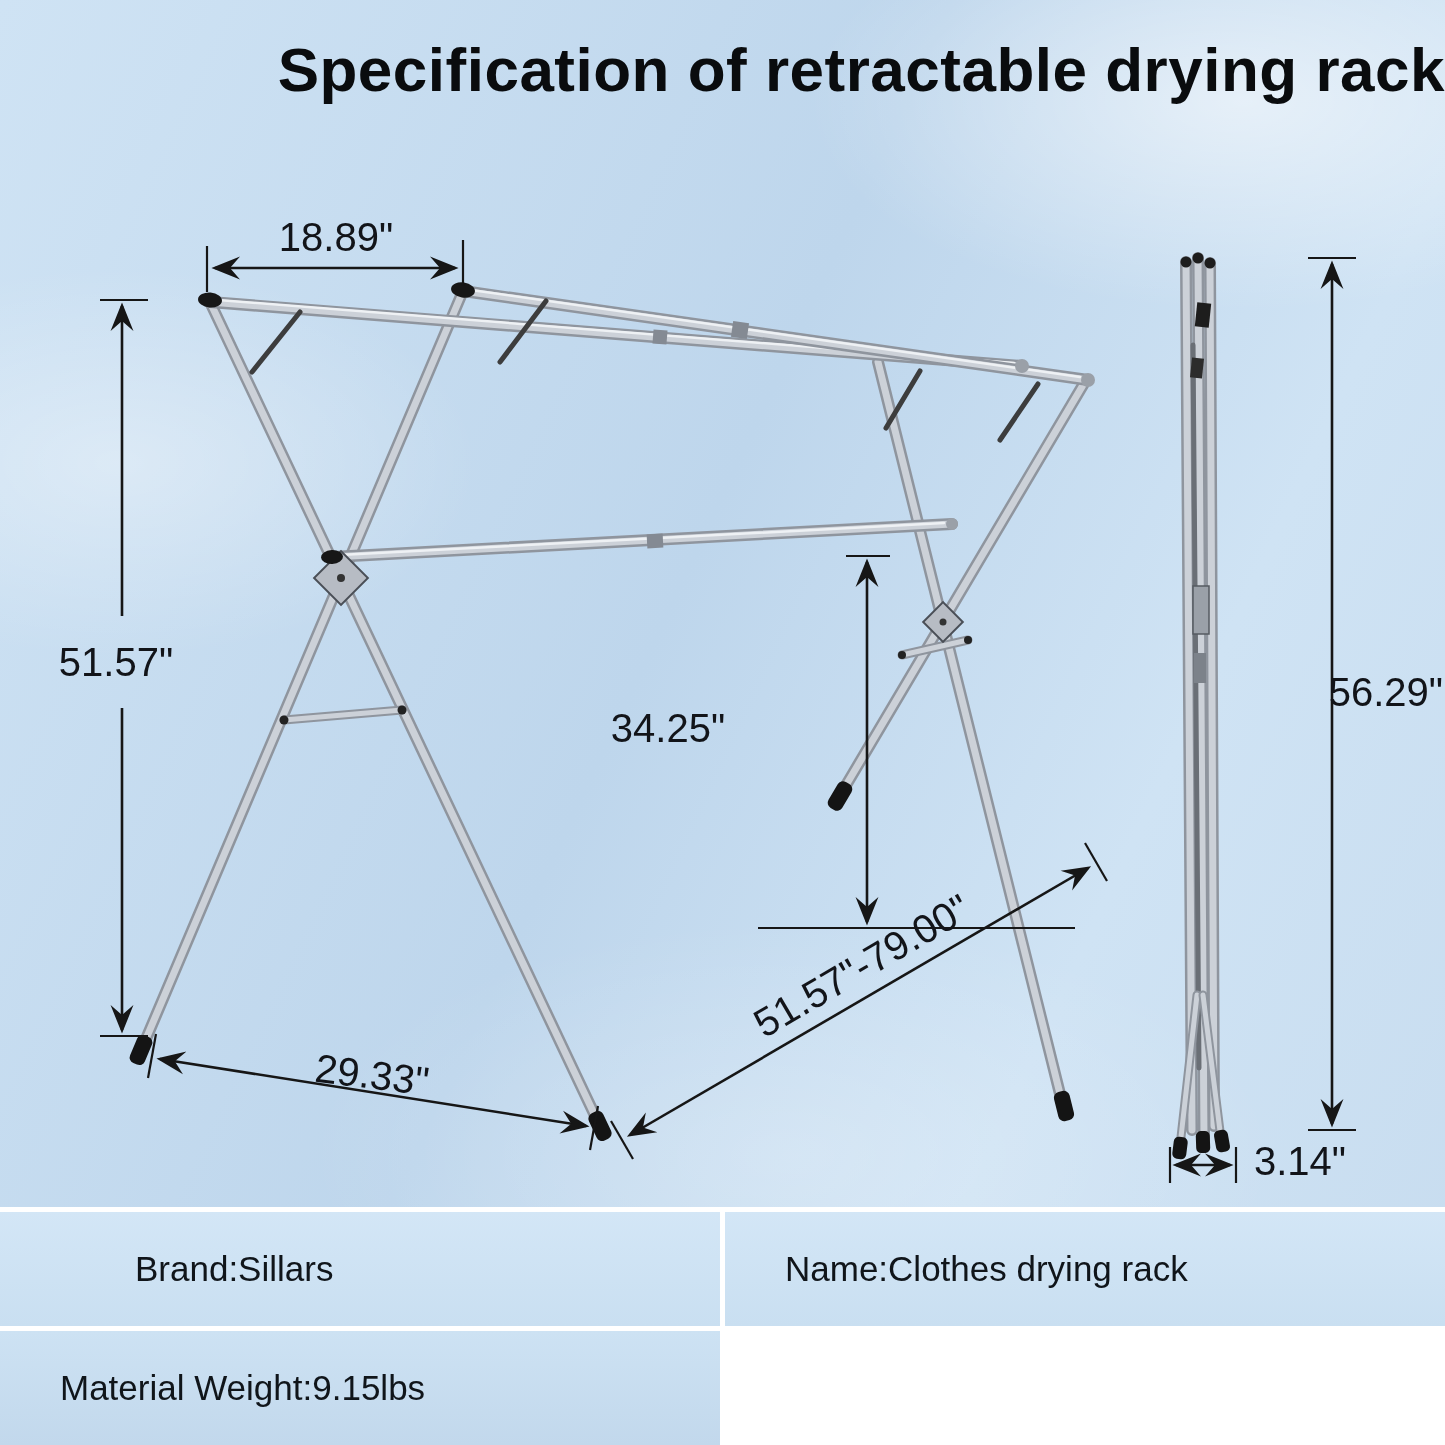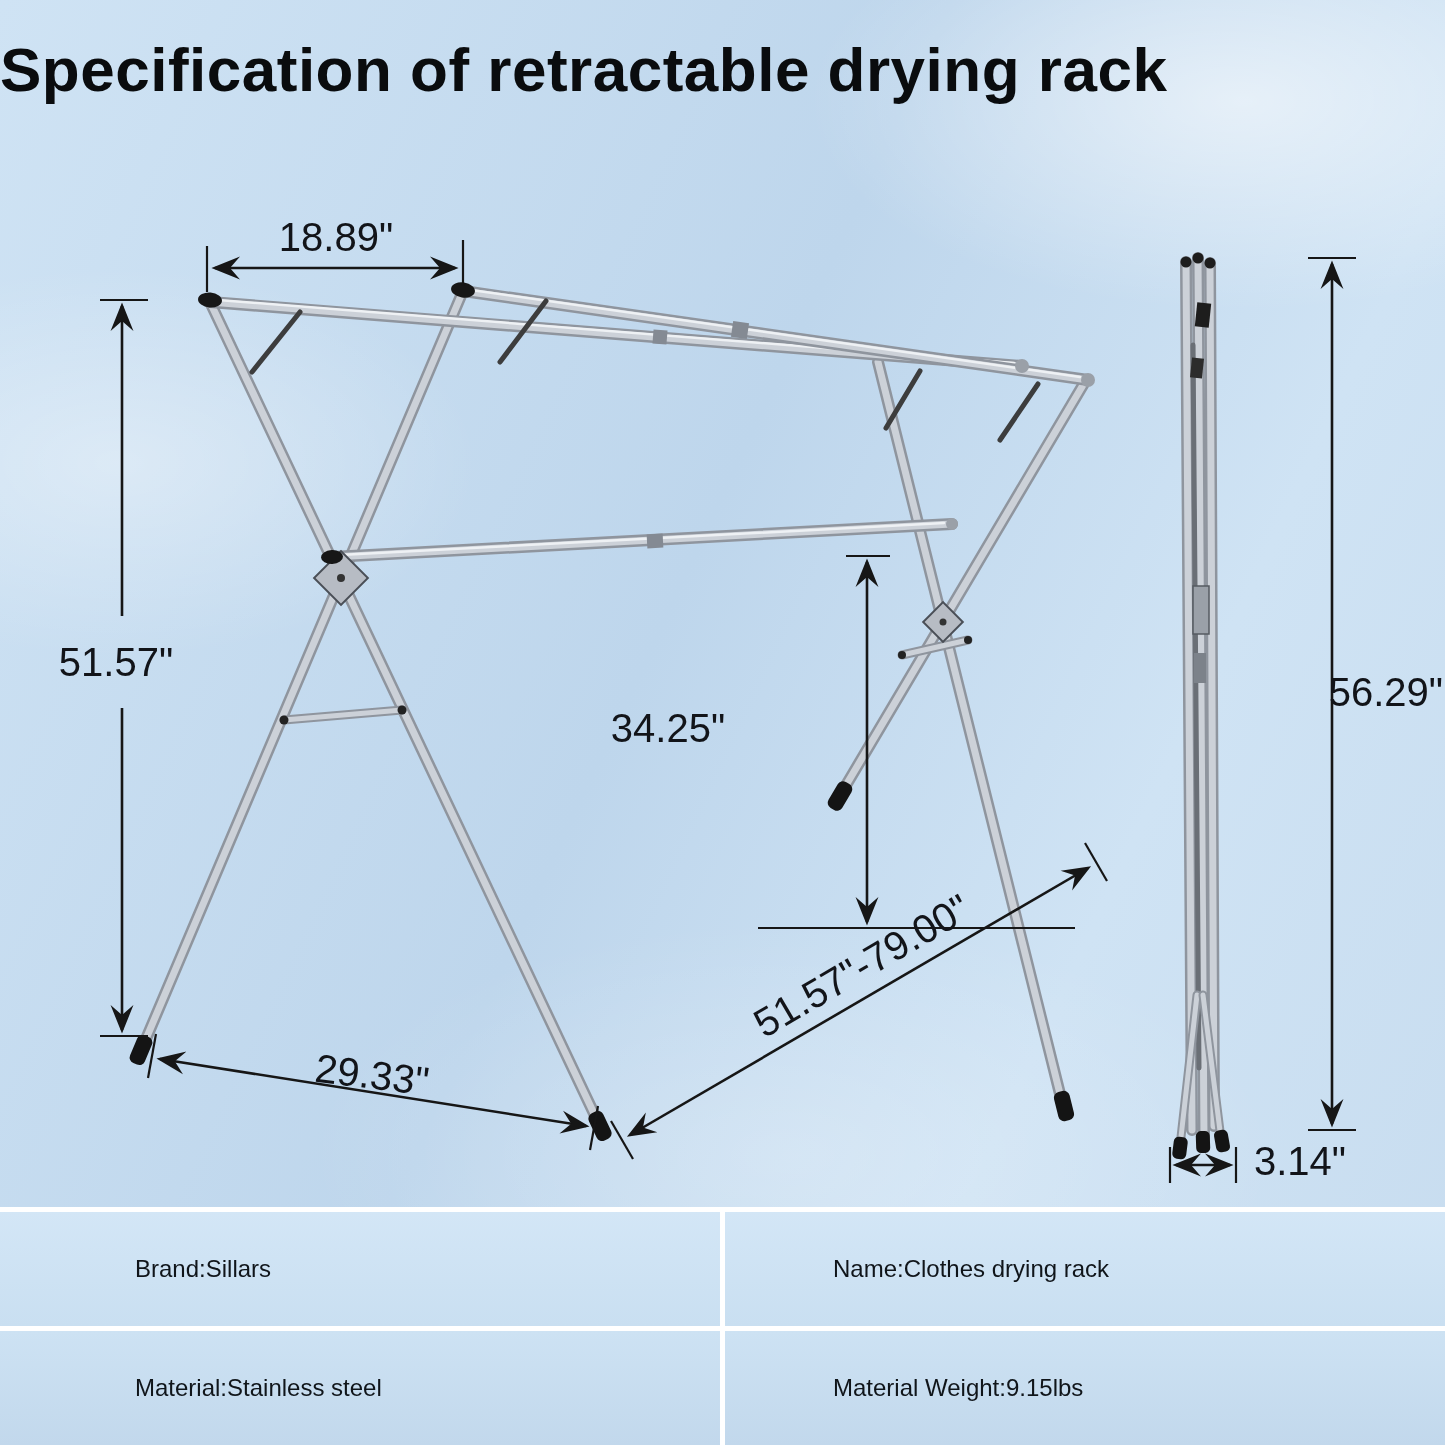--- a/index.html
+++ b/index.html
@@ -9,21 +9,21 @@
     overflow:hidden;
     font-family:"Liberation Sans","DejaVu Sans",sans-serif;
     background:
       radial-gradient(ellipse 620px 300px at 86% 7%, rgba(255,255,255,.55), rgba(255,255,255,0) 70%),
       radial-gradient(ellipse 520px 280px at 8% 32%, rgba(255,255,255,.35), rgba(255,255,255,0) 70%),
       radial-gradient(ellipse 700px 340px at 55% 80%, rgba(255,255,255,.22), rgba(255,255,255,0) 70%),
       linear-gradient(115deg,#cfe3f4,#bed6ec 45%,#cfe3f4 72%,#c7dcef);
   }
   .title{
     position:absolute;top:34px;left:0;right:0;margin:0;
-    text-align:left;
+    text-align:right;
     font-size:62px;font-weight:700;letter-spacing:.5px;
     color:#0a0c0e;
   }
   svg.drawing{position:absolute;left:0;top:0;width:1445px;height:1445px;}
   .tube-o{stroke:#8f959e;stroke-width:12;stroke-linecap:round;fill:none;}
   .tube-i{stroke:#ccd1d8;stroke-width:7;stroke-linecap:round;fill:none;}
   .tube-hl{stroke:#eef1f4;stroke-width:2.5;stroke-linecap:round;fill:none;}
   .tube-o2{stroke:#8f959e;stroke-width:9;stroke-linecap:round;fill:none;}
   .tube-i2{stroke:#ccd1d8;stroke-width:5;stroke-linecap:round;fill:none;}
   .strut{stroke:#3d3d3d;stroke-width:5;stroke-linecap:round;}
@@ -36,26 +36,26 @@
     font-size:40px;color:#121419;white-space:nowrap;
   }
   .spec-table{
     position:absolute;left:0;right:0;bottom:0;height:238px;
     box-sizing:border-box;border-top:5px solid #fff;
     display:grid;grid-template-columns:1fr 1fr;grid-template-rows:1fr 1fr;
     gap:5px;background:#fff;
   }
   .cell{
     display:flex;align-items:center;
-    font-size:24px;color:#10151a;
+    font-size:35px;color:#10151a;
   }
   .r1{background:linear-gradient(180deg,#d3e6f6,#c9dff1);}
   .r2{background:linear-gradient(180deg,#cde2f3,#c2d8ec);}
   .cl{padding-left:135px;}
-  .cr{padding-left:108px;}
+  .cr{padding-left:60px;}
 </style>
 </head>
 <body>
 
 <div class="page">
 
   <h1 class="title">Specification of retractable drying rack</h1>
 
   <svg class="drawing" viewBox="0 0 1445 1445">
     <defs>
@@ -188,17 +188,16 @@
   <div class="dim-label" style="left:116px;top:662px">51.57"</div>
   <div class="dim-label" style="left:668px;top:728px">34.25"</div>
   <div class="dim-label" style="left:372px;top:1075px;transform:translate(-50%,-50%) rotate(7deg)">29.33"</div>
   <div class="dim-label" style="left:862px;top:966px;transform:translate(-50%,-50%) rotate(-30.3deg)">51.57"-79.00"</div>
   <div class="dim-label" style="right:2px;top:692px;transform:translateY(-50%)">56.29"</div>
   <div class="dim-label" style="left:1300px;top:1161px">3.14"</div>
 
   <div class="spec-table">
     <div class="cell r1 cl">Brand:Sillars</div>
     <div class="cell r1 cr">Name:Clothes drying rack</div>
-    <div class="cell r2 cl">Material:Stainless steel</div>
     <div class="cell r2 cr">Material Weight:9.15lbs</div>
   </div>
 
 </div>
 
 </body></html>

